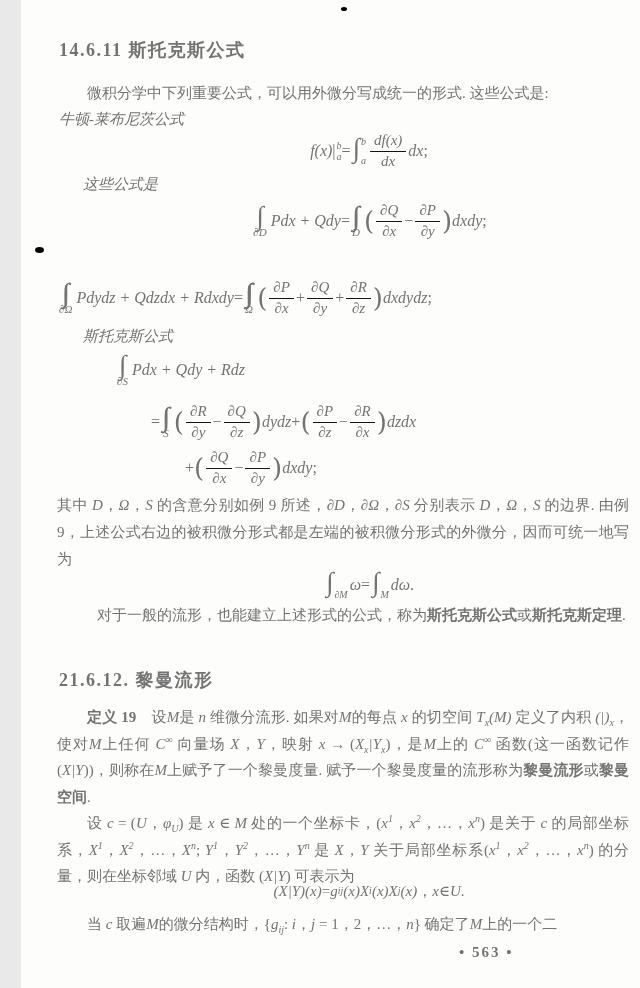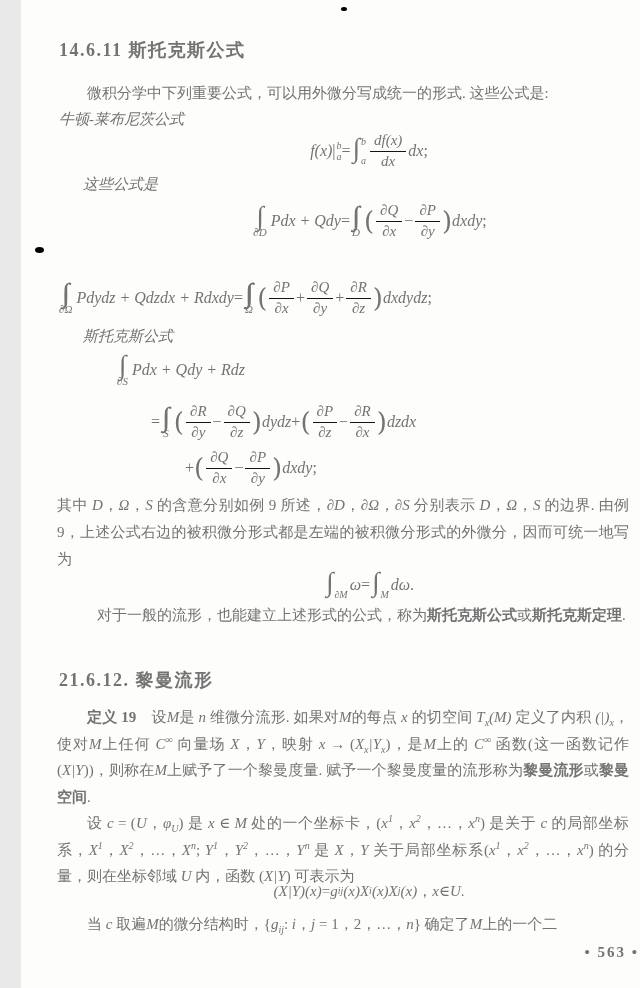--- a/index.html
+++ b/index.html
@@ -24,21 +24,21 @@
   .fr-d{display:block;padding:1px 4px 0;line-height:1.15;}
   .m-intb{display:inline-flex;flex-direction:column;align-items:center;margin:0 4px 0 2px;}
   .ib-row{display:inline-flex;font-size:27px;line-height:0.95;}
   .ib-row .g2{margin-left:-7px;}
   .ib-l{font-size:11px;font-style:italic;line-height:1;margin-top:-2px;}
   .m-intr{display:inline-flex;align-items:stretch;margin:0 2px;}
   .ir-s{font-size:27px;line-height:1;}
   .ir-c{display:flex;flex-direction:column;justify-content:space-between;
         font-size:10px;font-style:italic;padding:1px 0 2px;margin-left:1px;min-height:30px;}
   .m-par{font-size:26px;line-height:1;font-family:"DejaVu Serif",serif;}
-  .pageno{position:absolute;left:438px;top:944px;width:180px;text-align:right;
+  .pageno{position:absolute;left:438px;top:944px;width:180px;text-align:left;
           font-size:15px;font-weight:bold;letter-spacing:2px;}
 </style>
 </head>
 <body>
 
 <div class="page">
 
   <div class="dot" style="left:320px;top:7px;width:6px;height:4px"></div>
 
   <h2 class="h1" style="left:38px;top:38px">14.6.11  斯托克斯公式</h2>

